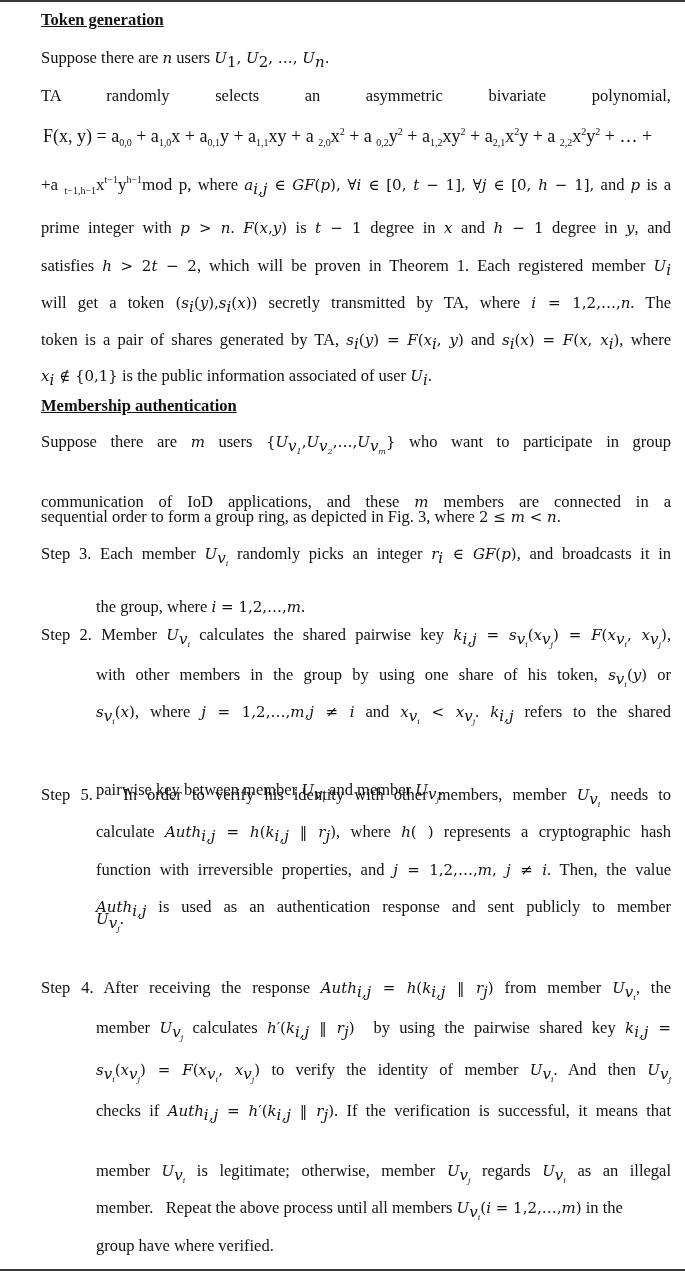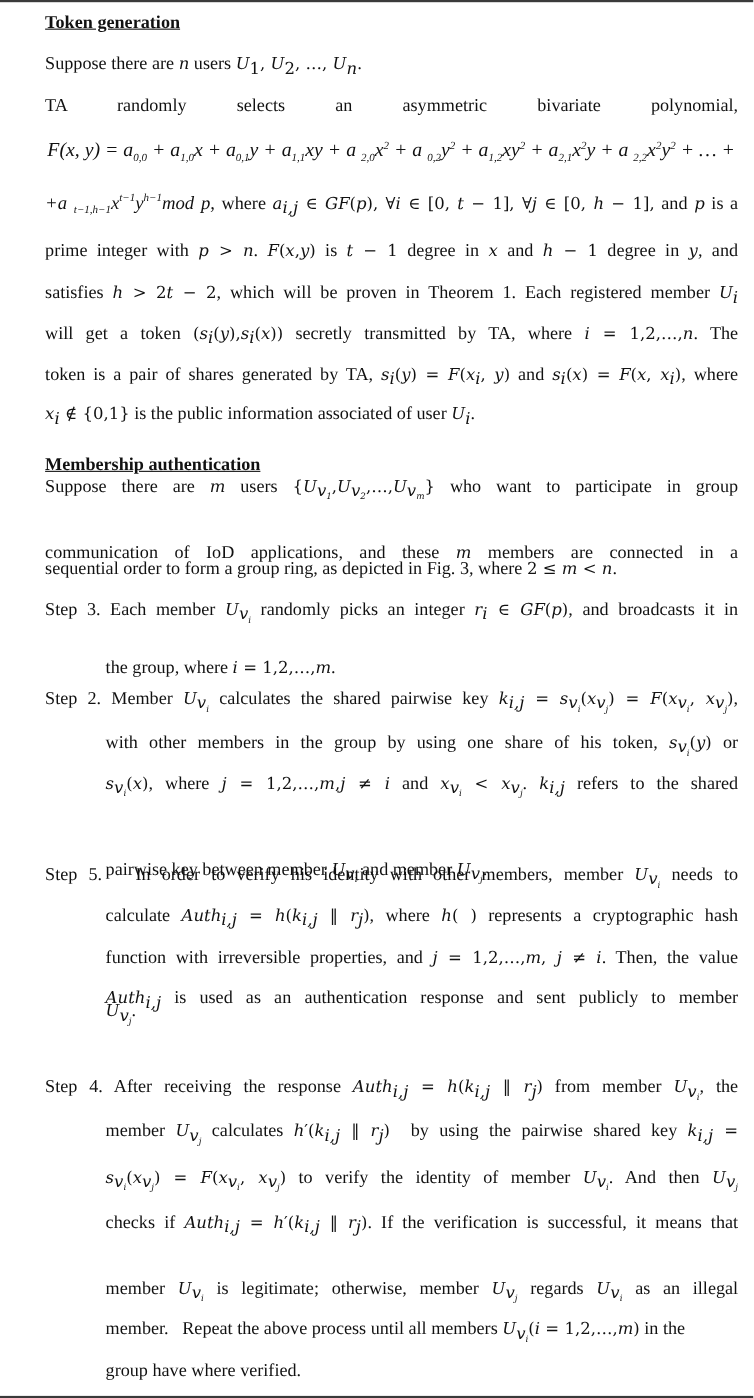--- a/index.html
+++ b/index.html
@@ -11,21 +11,21 @@
   .line {
     position: absolute; left: 25px; right: 14px;
     font-family: "Liberation Serif", "DejaVu Serif", serif;
     font-size: 16.5px; color: #111; white-space: nowrap; line-height: 20px; margin-left: 16px;
   }
   .line.just { text-align: justify; text-align-last: justify; }
   .line.ind { left: 80px; }
   .heading { font-weight: bold; text-decoration: underline; }
   .m { font-family: "DejaVu Serif", serif; font-style: italic; font-size: 15px; }
   .mr { font-family: "DejaVu Serif", serif; font-size: 15px; }
-  .poly { font-family: "Liberation Serif", serif; font-style: italic; font-size: 18px; }
+  .poly { font-family: "Liberation Serif", serif; font-size: 18px; }
   sub { font-size: 10px; vertical-align: -4px; line-height: 0; }
   sup { font-size: 10px; vertical-align: 7px; line-height: 0; }
   sub sub { font-size: 8px; vertical-align: -3px; }
 </style>
 </head>
 <body>
 
 <div class="frame"></div>
 
 <div class="line" style="top:10px"><span class="heading">Token generation</span></div>
@@ -41,21 +41,21 @@
 <div class="line just" style="top:218px">prime integer with <span class="m">p</span><span class="mr"> &gt; </span><span class="m">n</span>. <span class="m">F</span><span class="mr">(</span><span class="m">x</span><span class="mr">,</span><span class="m">y</span><span class="mr">)</span> is <span class="m">t</span><span class="mr"> − 1</span> degree in <span class="m">x</span> and <span class="m">h</span><span class="mr"> − 1</span> degree in <span class="m">y</span>, and</div>
 
 <div class="line just" style="top:256px">satisfies <span class="m">h</span><span class="mr"> &gt; 2</span><span class="m">t</span><span class="mr"> − 2</span>, which will be proven in Theorem 1. Each registered member <span class="m">U</span><sub class="m">i</sub></div>
 
 <div class="line just" style="top:293px">will get a token <span class="mr">(</span><span class="m">s</span><sub class="m">i</sub><span class="mr">(</span><span class="m">y</span><span class="mr">),</span><span class="m">s</span><sub class="m">i</sub><span class="mr">(</span><span class="m">x</span><span class="mr">))</span> secretly transmitted by TA, where <span class="m">i</span><span class="mr"> = 1,2,…,</span><span class="m">n</span>. The</div>
 
 <div class="line just" style="top:330px">token is a pair of shares generated by TA, <span class="m">s</span><sub class="m">i</sub><span class="mr">(</span><span class="m">y</span><span class="mr">) = </span><span class="m">F</span><span class="mr">(</span><span class="m">x</span><sub class="m">i</sub><span class="mr">, </span><span class="m">y</span><span class="mr">)</span> and <span class="m">s</span><sub class="m">i</sub><span class="mr">(</span><span class="m">x</span><span class="mr">) = </span><span class="m">F</span><span class="mr">(</span><span class="m">x</span><span class="mr">, </span><span class="m">x</span><sub class="m">i</sub><span class="mr">)</span>, where</div>
 
 <div class="line" style="top:366px"><span class="m">x</span><sub class="m">i</sub><span class="mr"> ∉ {0,1}</span> is the public information associated of user <span class="m">U</span><sub class="m">i</sub>.</div>
 
-<div class="line" style="top:412px"><span class="heading">Membership authentication</span></div>
+<div class="line" style="top:396px"><span class="heading">Membership authentication</span></div>
 
 <div class="line just" style="top:432px">Suppose there are <span class="m">m</span> users <span class="mr">{</span><span class="m">U</span><sub class="m">v<sub>1</sub></sub><span class="mr">,</span><span class="m">U</span><sub class="m">v<sub>2</sub></sub><span class="mr">,…,</span><span class="m">U</span><sub class="m">v<sub>m</sub></sub><span class="mr">}</span> who want to participate in group</div>
 
 <div class="line just" style="top:492px">communication of IoD applications, and these <span class="m">m</span> members are connected in a</div>
 
 <div class="line" style="top:507px">sequential order to form a group ring, as depicted in Fig. 3, where <span class="mr">2 ≤ </span><span class="m">m</span><span class="mr"> &lt; </span><span class="m">n</span>.</div>
 
 <div class="line just" style="top:544px"><span>Step 3.</span> Each member <span class="m">U</span><sub class="m">v<sub>i</sub></sub> randomly picks an integer <span class="m">r</span><sub class="m">i</sub><span class="mr"> ∈ </span><span class="m">GF</span><span class="mr">(</span><span class="m">p</span><span class="mr">)</span>, and broadcasts it in</div>
 <div class="line ind" style="top:597px">the group, where <span class="m">i</span><span class="mr"> = 1,2,…,</span><span class="m">m</span>.</div>
 

